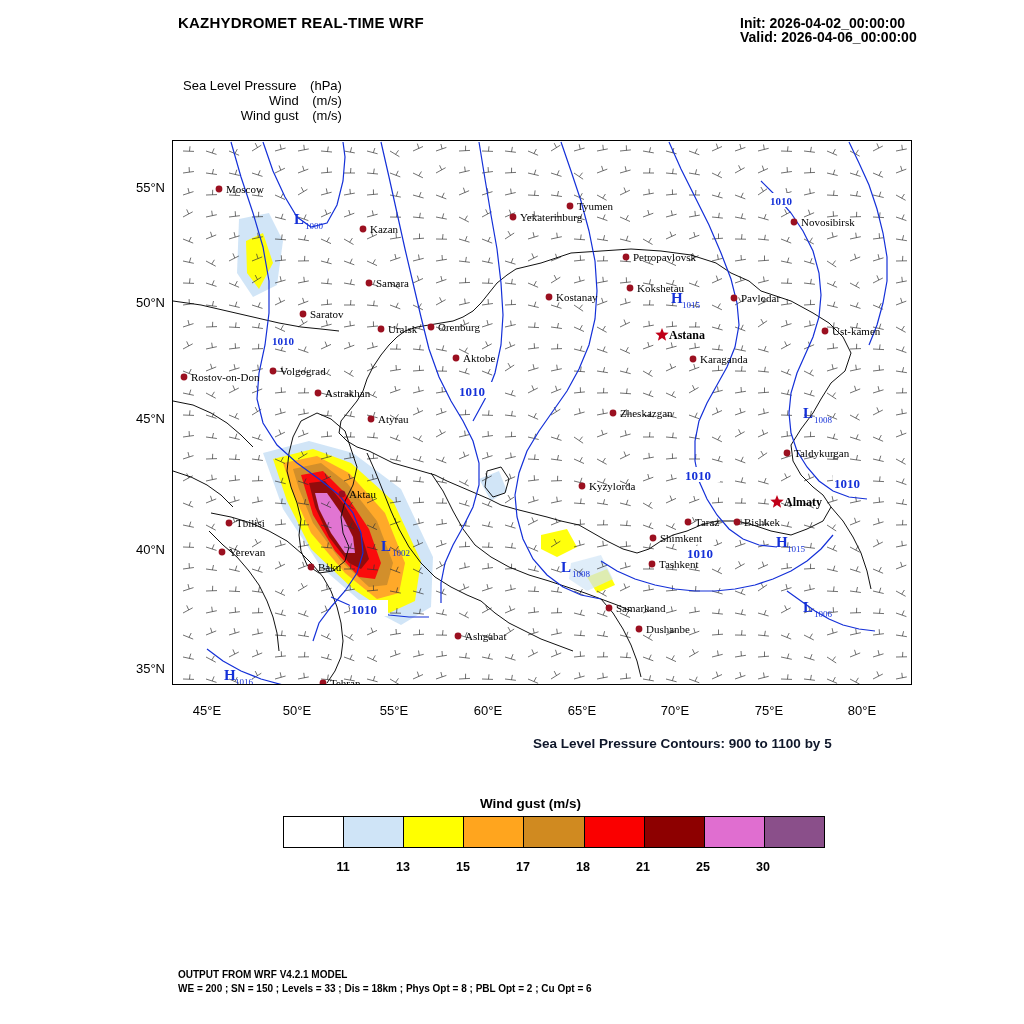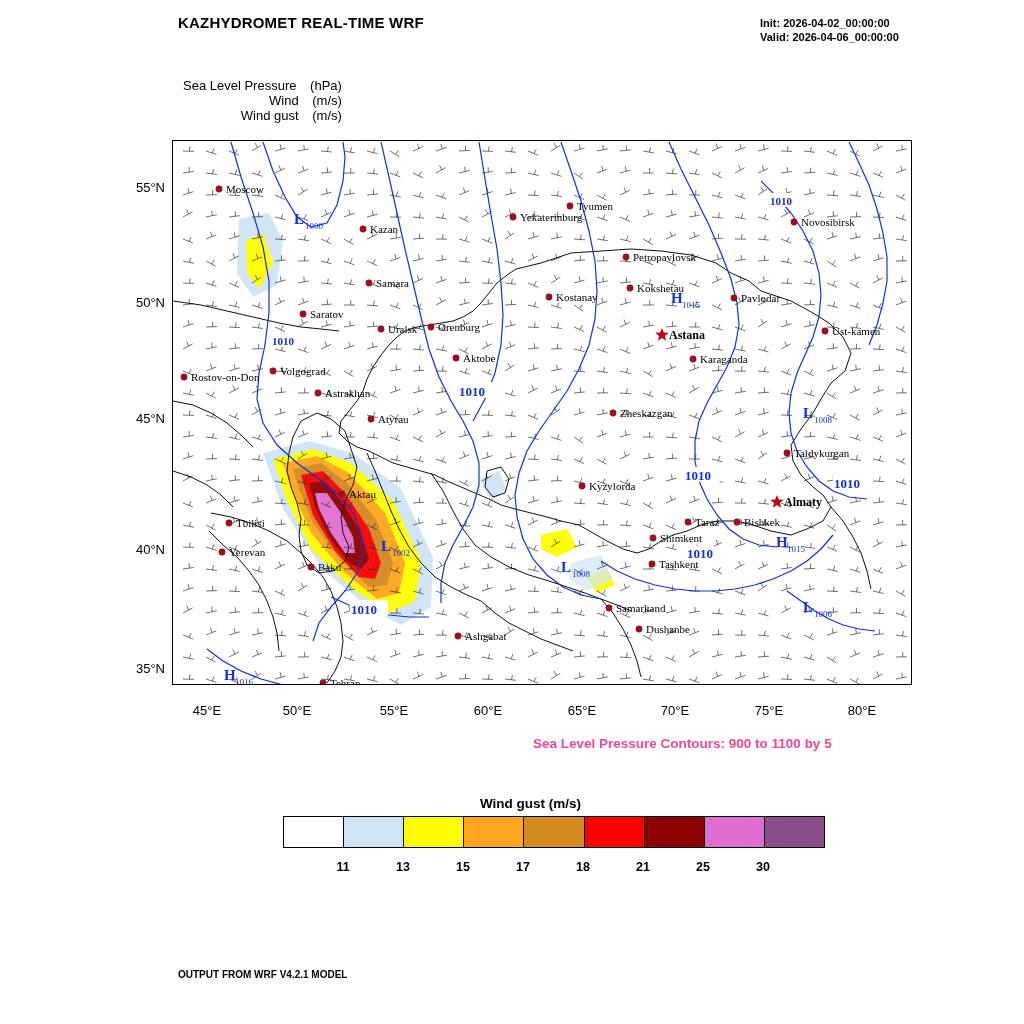--- a/index.html
+++ b/index.html
@@ -8,21 +8,21 @@
     font-family:"Liberation Sans", sans-serif;color:#000;
     overflow:hidden;
   }
   .abs{position:absolute;}
 
   
   #title{
     left:178px;top:14px;font-size:15px;font-weight:bold;letter-spacing:.2px;
   }
   #init-block{
-    left:740px;top:16px;font-size:11px;font-weight:bold;line-height:14px;margin-left:20px;
+    left:740px;top:16px;font-size:14px;font-weight:bold;line-height:14px;
   }
 
   
   #field-labels{
     left:183px;top:78px;font-size:13px;line-height:15px;text-align:right;
   }
   #field-labels span.unit{margin-left:10px;}
 
   
   #map-frame{
@@ -30,21 +30,21 @@
     border:1px solid #000;box-sizing:border-box;overflow:hidden;background:#fff;
   }
   #map-frame svg{display:block;}
 
   
   .ylab{font-size:13px;text-anchor:end;}
   .xlab{font-size:13px;text-anchor:middle;}
 
   
   #contour-caption{
-    left:533px;top:736px;font-size:13.5px;font-weight:bold;color:#ec4899;
+    left:533px;top:736px;font-size:13.5px;font-weight:bold;color:#0f172a;
   }
 
   
   #cbar-title{left:480px;top:796px;font-size:13.5px;font-weight:bold;}
   #cbar{left:283px;top:816px;width:540px;height:30px;display:flex;border:1px solid #000;box-sizing:content-box;}
   #cbar div{flex:1 1 0;height:30px;border-right:1px solid #000;box-sizing:border-box;}
   #cbar div:last-child{border-right:none;}
   #cbar-ticks{left:283px;top:860px;width:542px;height:20px;text-align:right;}
   #cbar-ticks span{position:absolute;font-size:12.5px;font-weight:bold;transform:translateX(-50%);}
 
@@ -1201,13 +1201,14 @@
   <span style="left:180px">15</span>
   <span style="left:240px">17</span>
   <span style="left:300px">18</span>
   <span style="left:360px">21</span>
   <span style="left:420px">25</span>
   <span style="left:480px">30</span>
 </div>
 
 <div class="abs" id="footer">
   <div>OUTPUT FROM WRF V4.2.1 MODEL</div>
+  <div>WE = 200 ; SN = 150 ; Levels = 33 ; Dis = 18km ; Phys Opt = 8 ; PBL Opt = 2 ; Cu Opt = 6</div>
 </div>
 
 </body></html>

